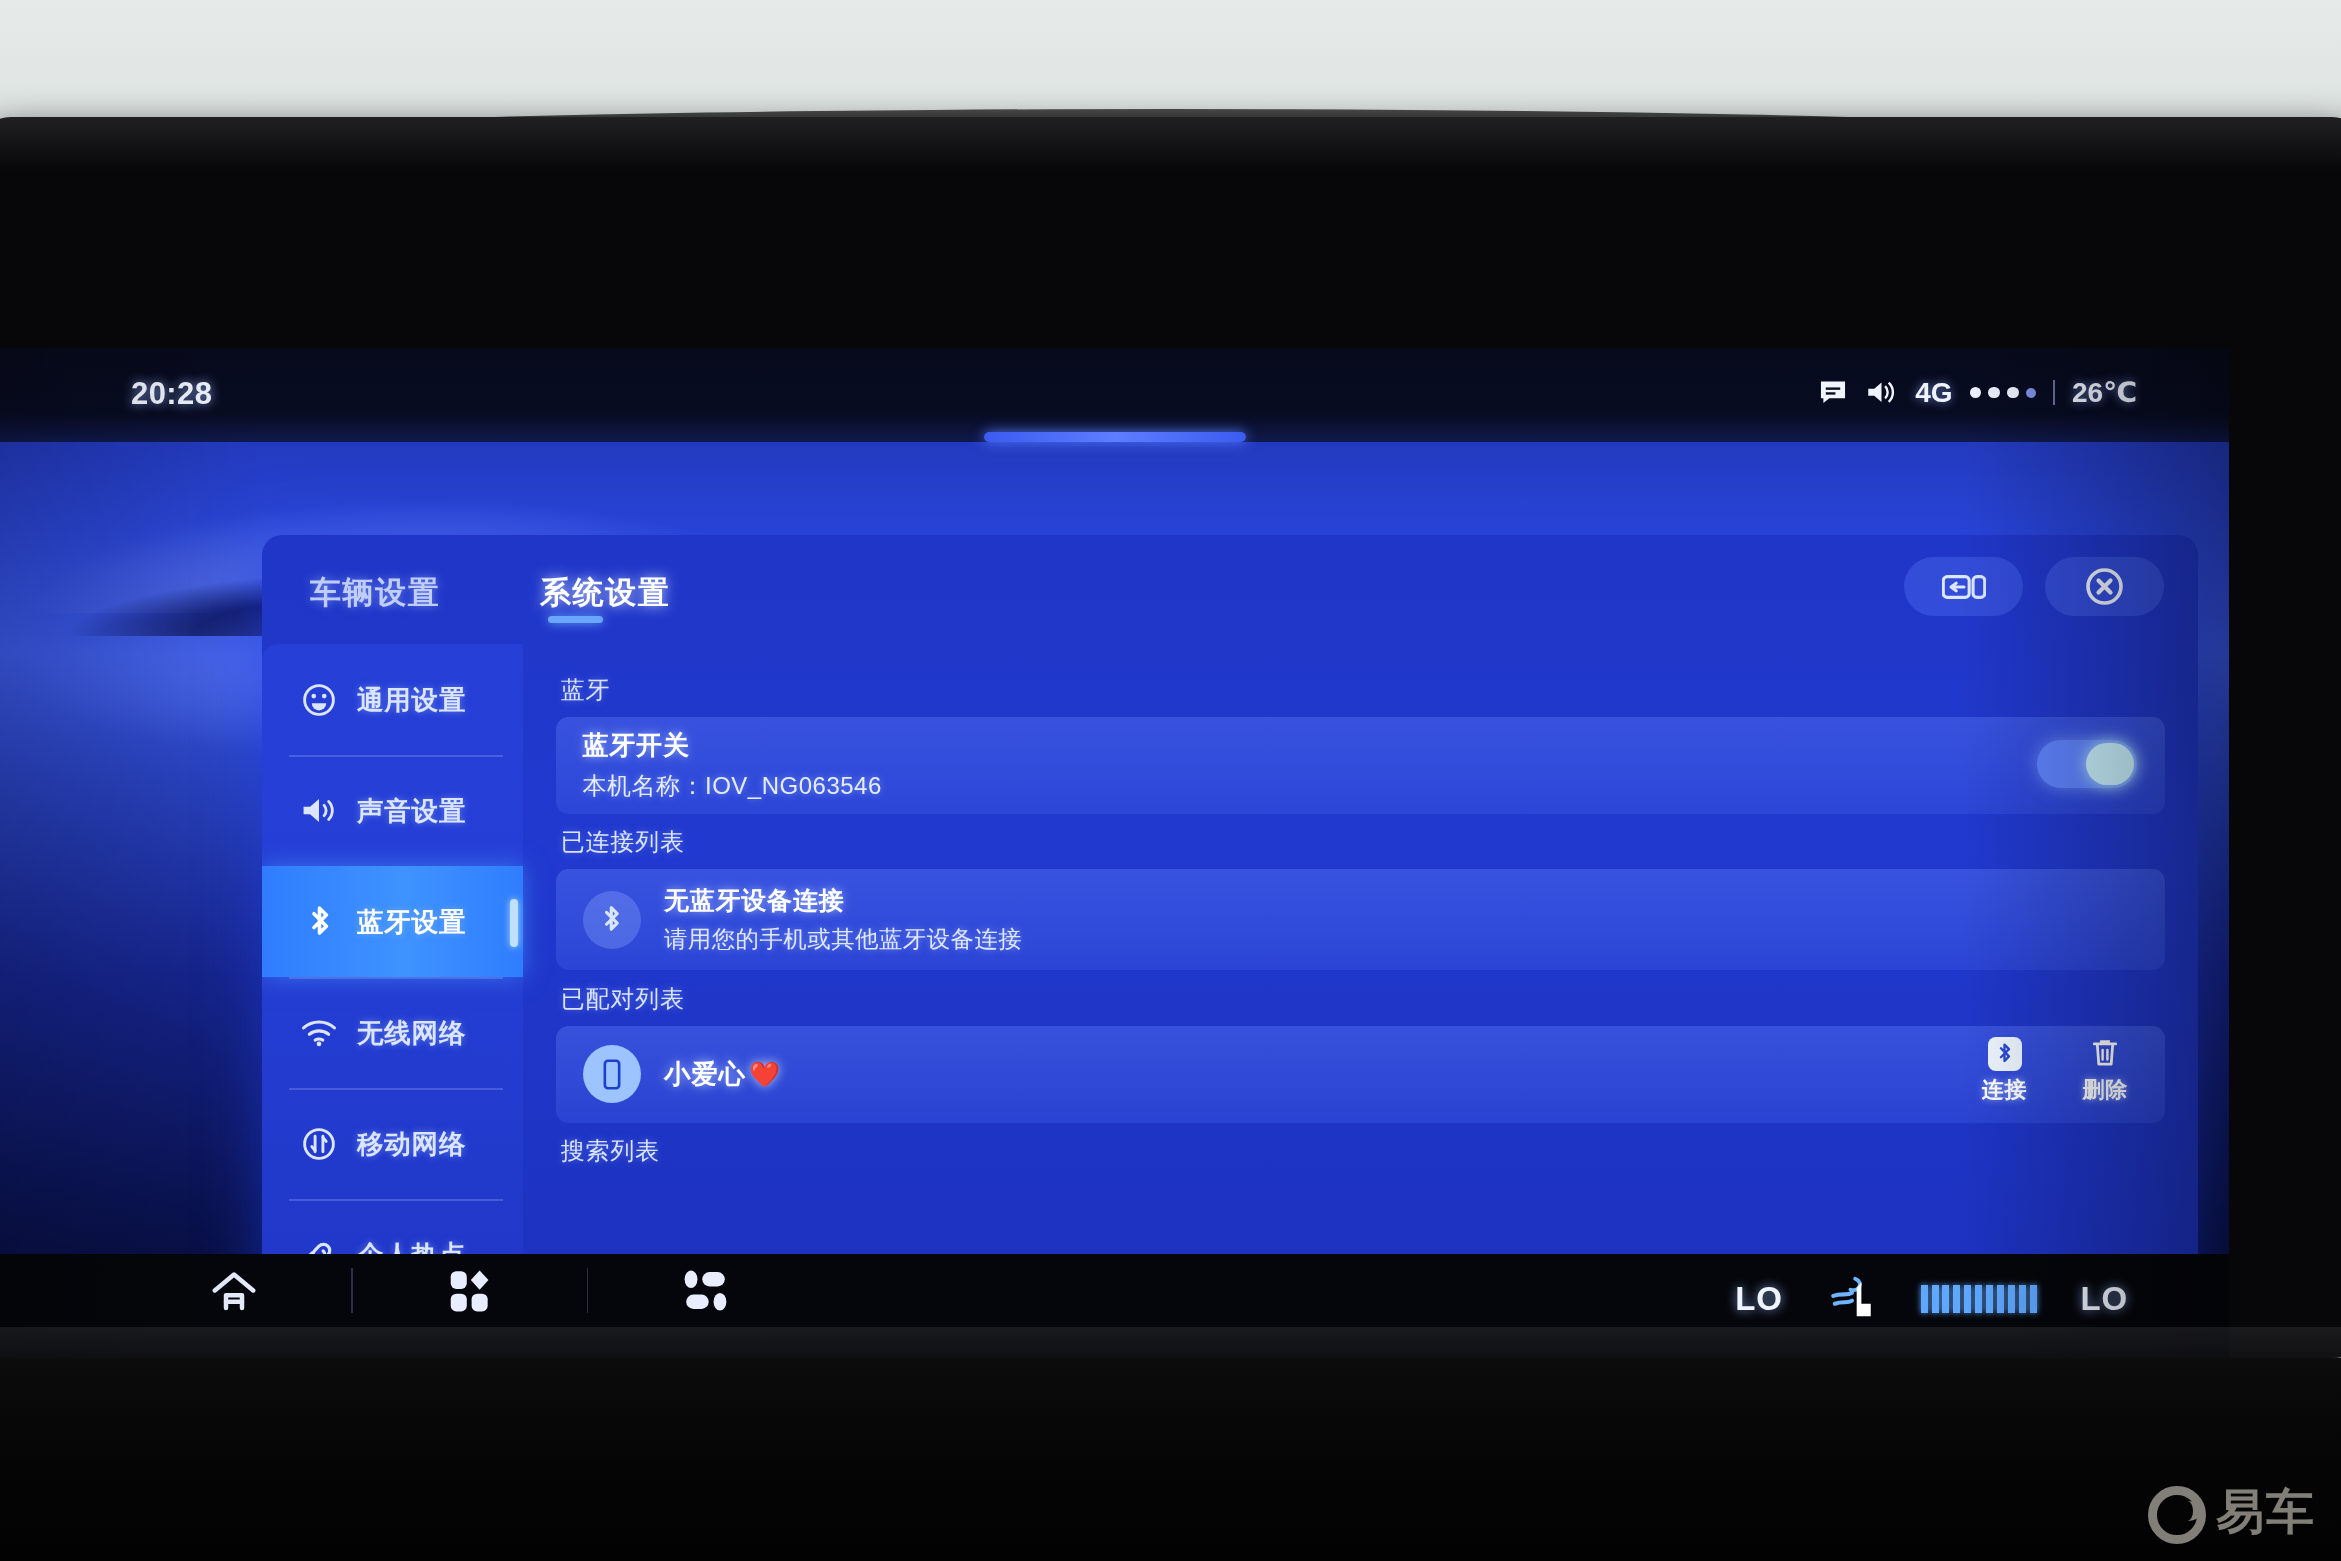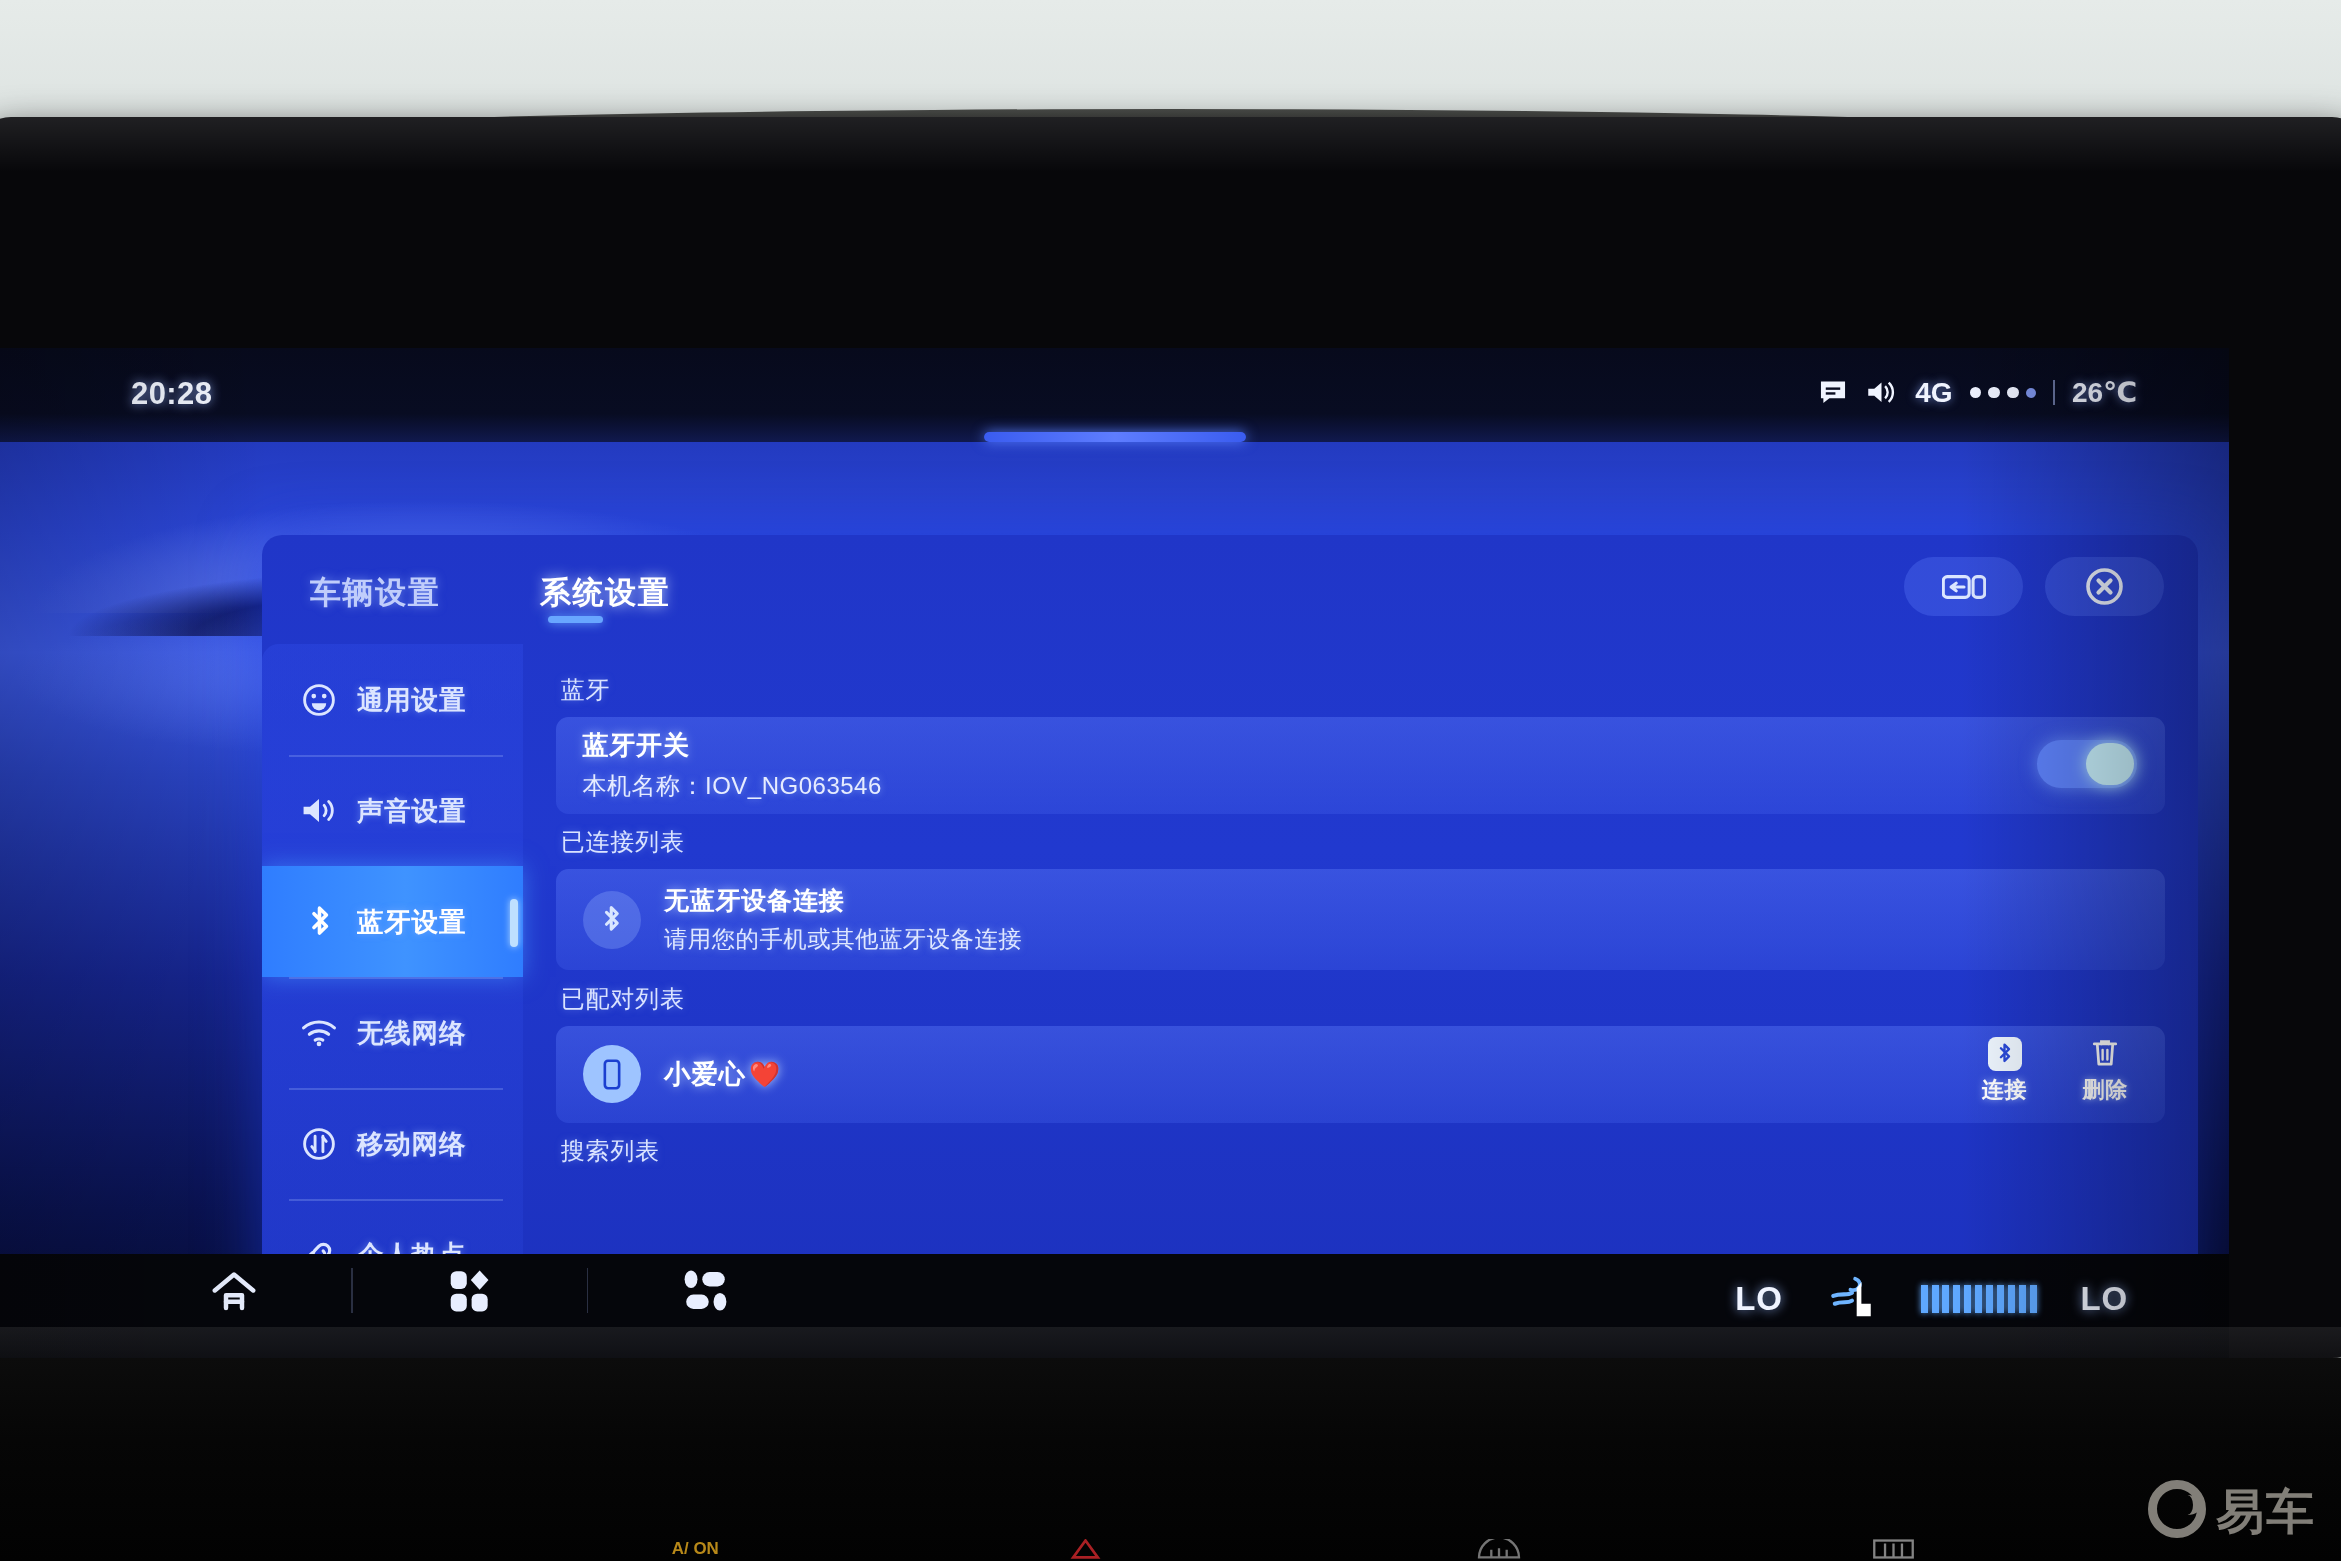--- a/index.html
+++ b/index.html
@@ -280,21 +280,21 @@
   .dash-sheen {
     position: absolute; left: 0; top: 1327px; width: 2342px; height: 62px;
     background: linear-gradient(180deg, rgba(200,200,200,.10), rgba(0,0,0,0));
   }
   .hw-row { position: absolute; left: 0; top: 1550px; width: 2342px; height: 11.7px; }
   .hw { position: absolute; bottom: 0; opacity: .85; }
 
   
   .watermark {
     position: absolute; right: 26.5px; bottom: 17px;
-    display: flex; align-items: flex-start; gap: 10px;
+    display: flex; align-items: flex-end; gap: 10px;
     opacity: .55;
   }
   .wm-ring {
     width: 58px; height: 58px; border-radius: 50%;
     border: 9.4px solid #e9e4d8; position: relative;
   }
   .wm-ring::after{
     content:""; position:absolute; right:-4.7px; top: 6.2px; width: 20px; height: 20px;
     background: transparent; border-right: 9.4px solid #e9e4d8; border-radius: 0 50% 50% 0;
   }
@@ -579,44 +579,20 @@
       <div class="wall-vignette"></div>
     </div>
   </div>
 
   <div class="dash-sheen"></div>
   <div class="dash-bottom">
     
     
   </div>
 
-  <div class="hw-row">
-    <span class="hw" style="left:671px;">
-      <svg width="94" height="20" viewBox="0 0 120 26">
-          <text x="0" y="20" fill="#d8a11e" font-size="22" font-family="Liberation Sans, sans-serif" font-weight="bold">A/ ON</text>
-        </svg>
-    </span>
-    <span class="hw" style="left:1062px;">
-      <svg width="47" height="20" viewBox="0 0 60 26">
-          <path d="M30 2l16 22H14z" fill="none" stroke="#c8262a" stroke-width="3.5"></path>
-        </svg>
-    </span>
-    <span class="hw" style="left:1468px;">
-      <svg width="62" height="20" viewBox="0 0 80 26">
-          <path d="M14 24a26 26 0 0152 0z" fill="none" stroke="#8a8a8a" stroke-width="3"></path>
-          <path d="M30 14v10M40 12v12M50 14v10" stroke="#8a8a8a" stroke-width="3"></path>
-        </svg>
-    </span>
-    <span class="hw" style="left:1866px;">
-      <svg width="55" height="20" viewBox="0 0 70 26">
-          <rect x="10" y="2" width="50" height="22" fill="none" stroke="#9a9a9a" stroke-width="3"></rect>
-          <path d="M24 6v18M35 6v18M46 6v18" stroke="#9a9a9a" stroke-width="3"></path>
-        </svg>
-    </span>
-  </div>
 
   <div class="watermark">
     <span class="wm-ring"></span>
     <span class="wm-txt">易车</span>
   </div>
 
 </div>
 
 
 </body></html>

